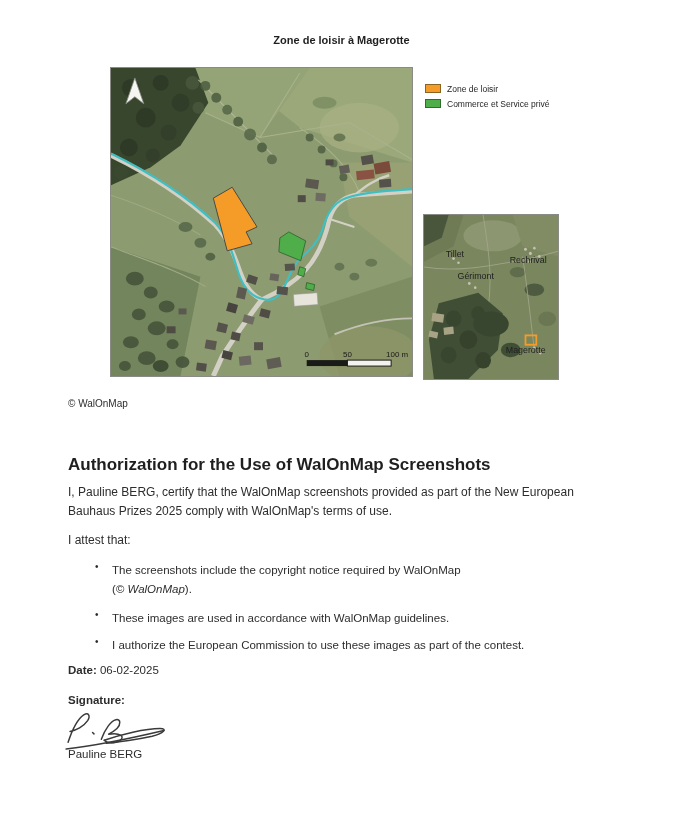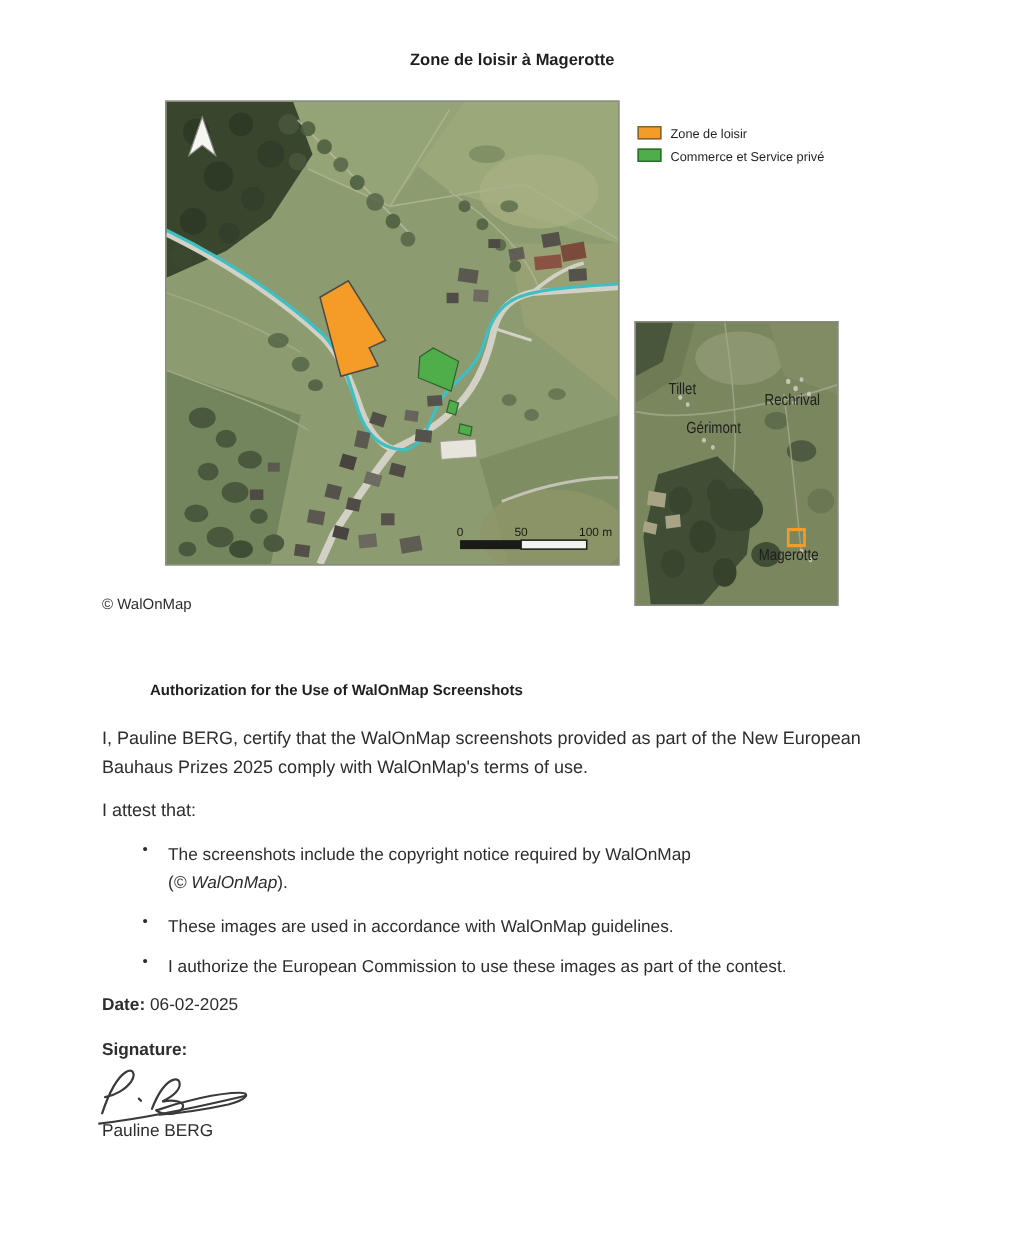--- a/index.html
+++ b/index.html
@@ -19,26 +19,26 @@
   .main-map svg{display:block;width:100%;height:100%;}
   .legend{position:absolute;left:425px;top:83px;width:210px;}
   .legend-title{font-size:10px;color:#1f1f1f;margin-bottom:3px;}
   .legend-item{display:flex;align-items:center;margin-bottom:4px;height:11px;}
   .sw{display:inline-block;width:16px;height:9px;box-sizing:border-box;margin-right:6px;flex:0 0 auto;}
   .sw-zone{background:#F59C28;border:1.5px solid #8A6420;}
   .sw-comm{background:#4FAE49;border:1.5px solid #2D6E2D;}
   .sw-line{height:2.5px;background:#3FBFC2;border:none;margin-top:1px;}
   .legend-label{font-size:8.5px;color:#1f1f1f;white-space:nowrap;}
   .inset-map{
-    position:absolute;left:423px;top:214px;width:136px;height:190px;
+    position:absolute;left:423px;top:214px;width:136px;height:166px;
     border:1px solid #8b8b85;box-sizing:border-box;background:#7a865e;
   }
   .inset-map svg{display:block;width:100%;height:100%;}
   .copyright{position:absolute;left:68px;top:398px;font-size:10px;color:#2d2d2d;}
-  .auth-heading{position:absolute;left:68px;top:455px;font-size:10px;font-weight:bold;color:#1f1f1f;margin-left:32px;}
+  .auth-heading{position:absolute;left:68px;top:455px;font-size:17px;font-weight:bold;color:#1f1f1f;}
   .body-line{position:absolute;left:68px;font-size:12px;white-space:nowrap;}
   .l-intro1{top:485px;}
   .l-intro2{top:504px;}
   .l-attest{top:533px;}
   .bullet-row{position:absolute;left:95px;font-size:11.5px;display:flex;}
   .bullet-glyph{width:17px;flex:0 0 auto;font-size:10px;}
   .bullet-text{line-height:19px;white-space:nowrap;}
   .b1{top:561px;}
   .b2{top:609px;}
   .b3{top:636px;}

